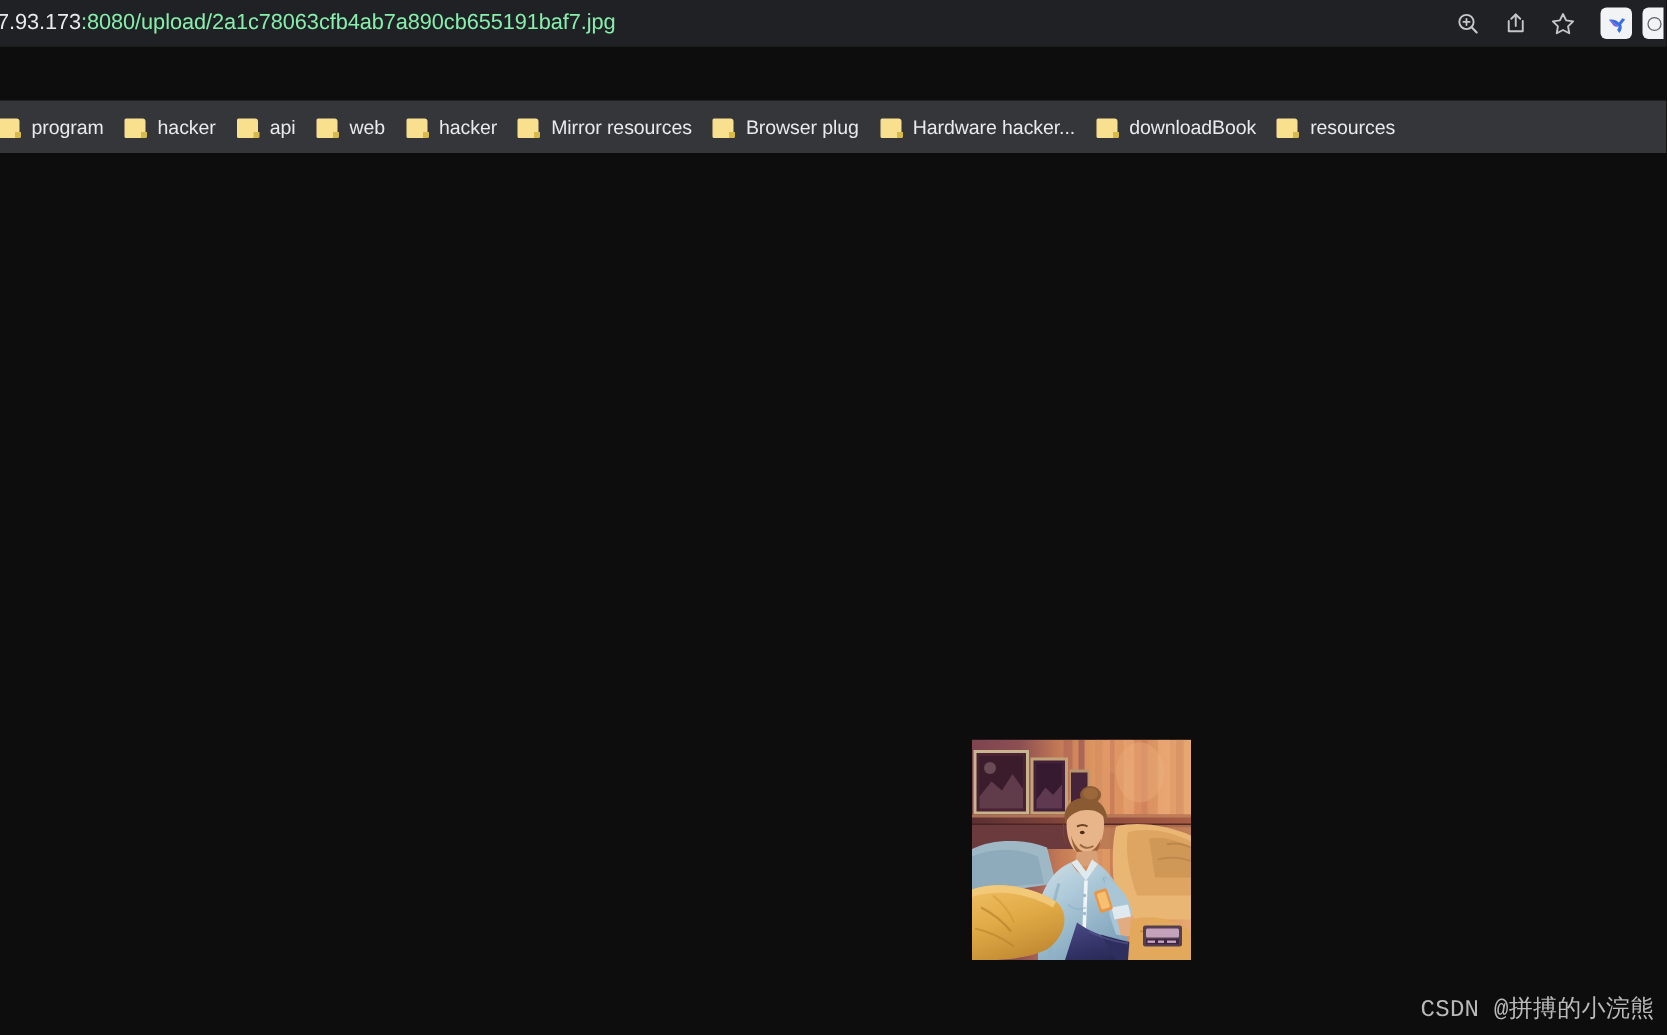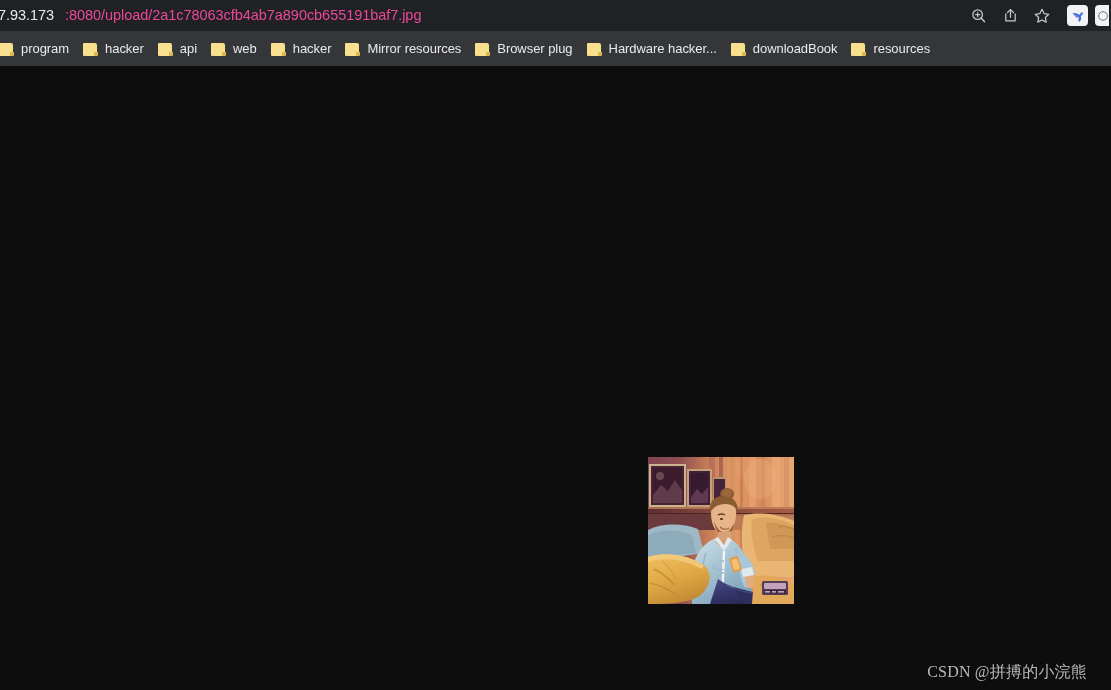--- a/index.html
+++ b/index.html
@@ -46,21 +46,21 @@
   .url-text {
     font-size: 14.5px;
     letter-spacing: -0.05px;
     white-space: nowrap;
     line-height: 31px;
     padding-left: 0px;
     margin-left: -2px;
     font-family: "Liberation Sans", sans-serif;
   }
   .url-host { color: #e8eaed; }
-  .url-path { color: #ec4899; padding-left: 11px; }
+  .url-path { color: #86efac; }
 
   .omnibox-actions {
     display: flex;
     align-items: center;
     gap: 0px;
     height: 31px;
     padding-right: 2px;
     flex: none;
     background: #202124;
   }
@@ -105,20 +105,21 @@
   
   .bookmarks-bar {
     height: 35px;
     background: #35363a;
     display: flex;
     align-items: center;
     overflow: hidden;
     flex: none;
     padding-left: 0px;
     white-space: nowrap;
+    margin-top: 36px;
   }
 
   .bookmark {
     display: flex;
     align-items: center;
     height: 26px;
     padding: 0 8px 0 6px;
     border-radius: 4px;
     cursor: pointer;
     flex: none;
@@ -171,25 +172,25 @@
     width: 146px;
     height: 147px;
     overflow: hidden;
     background: #2a1a22;
   }
   .illustration { width: 146px; height: 147px; display: block; }
 
   
   .watermark {
     position: absolute;
-    right: 24px;
+    right: 8px;
     bottom: 7px;
     font-size: 16px;
     color: #b9b9b9;
-    font-family: Liberation Serif, serif;
+    font-family: Liberation Mono, monospace;
     letter-spacing: 0.2px;
     white-space: nowrap;
     user-select: none;
   }
 </style>
 </head>
 <body>
 
 <div class="browser-window">
 

